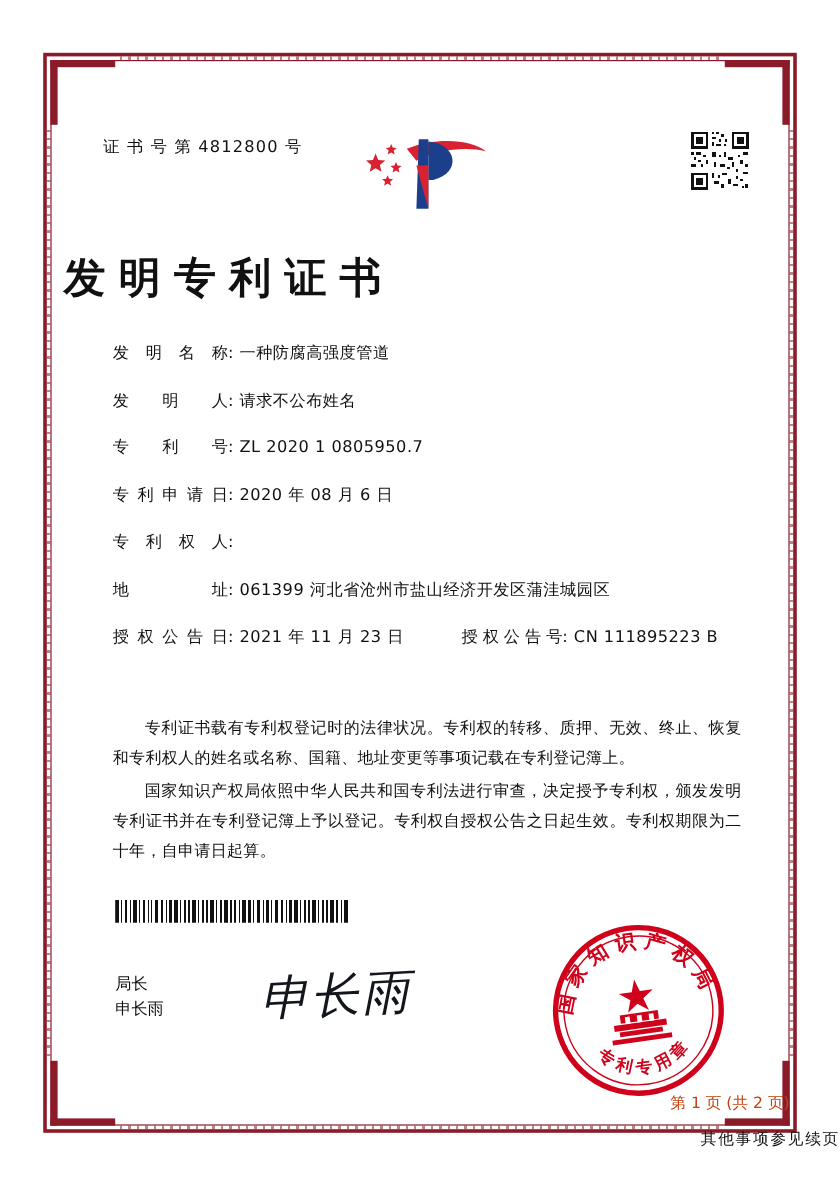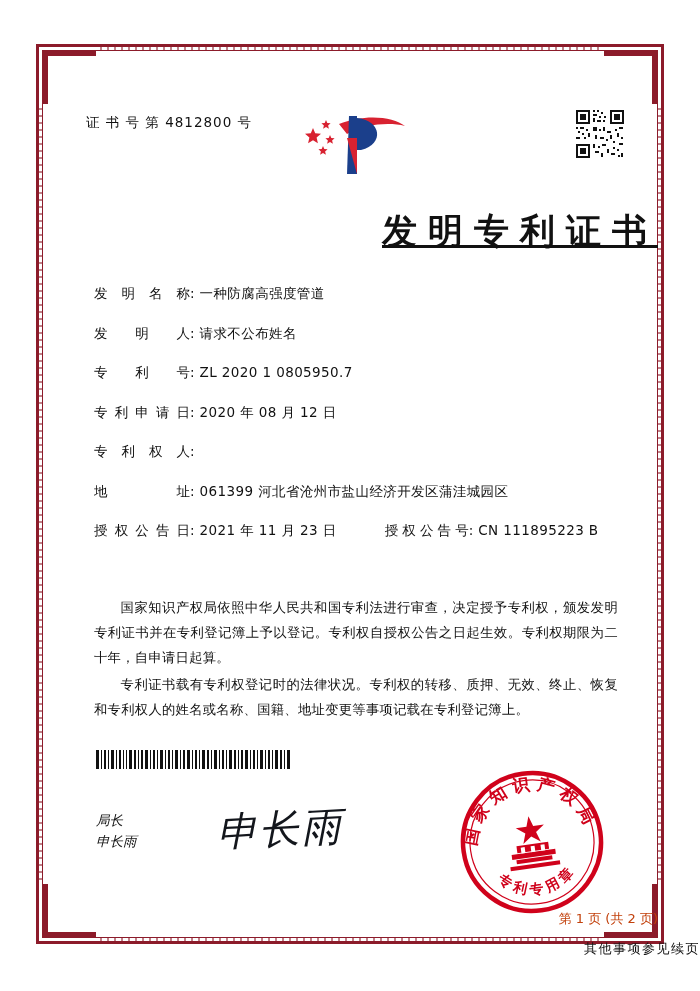--- a/index.html
+++ b/index.html
@@ -103,28 +103,27 @@
     top: 58px;
     width: 130px;
     height: 72px;
   }
 
   .doc-title {
     position: absolute;
     left: 0;
     right: 0;
     top: 158px;
-    text-align: right;
+    text-align: left;
     font-family: "DejaVu Serif", "Liberation Serif", serif;
     font-size: 35px;
     font-weight: bold;
     letter-spacing: 11px;
     text-indent: 11px;
     color: #111;
-    text-decoration: underline;
   }
 
   
   .fields {
     position: absolute;
     left: 52px;
     top: 235px;
     width: 520px;
     font-size: 13.5px;
     color: #111;
@@ -182,21 +181,20 @@
   }
 
   
   .sig-label {
     position: absolute;
     left: 54px;
     top: 760px;
     font-size: 13.5px;
     line-height: 21px;
     color: #111;
-    font-style: italic;
   }
   .sig-hand {
     position: absolute;
     left: 175px;
     top: 752px;
     font-family: "DejaVu Serif", "Liberation Serif", serif;
     font-size: 40px;
     color: #13161c;
     font-style: italic;
     letter-spacing: 2px;
@@ -368,21 +366,21 @@
 
       <div class="frow">
         <div class="flabel">
           <span>专</span>
             <span>利</span>
             <span>申</span>
             <span>请</span>
             <span>日</span>
         </div>
         <div class="fcolon">:</div>
-        <div class="fvalue">2020 年 08 月 12 日</div>
+        <div class="fvalue">2020 年 08 月 6 日</div>
       </div>
 
       <div class="frow">
         <div class="flabel">
           <span>专</span>
             <span>利</span>
             <span>权</span>
             <span>人</span>
         </div>
         <div class="fcolon">:</div>
@@ -416,22 +414,22 @@
               <span>号</span>
           </div>
           <div class="fcolon">:</div>
           <div class="fvalue">CN 111895223 B</div>
         </div>
       </div>
 
     </div>
 
     <div class="para-wrap">
+      <p class="para">专利证书载有专利权登记时的法律状况。专利权的转移、质押、无效、终止、恢复和专利权人的姓名或名称、国籍、地址变更等事项记载在专利登记簿上。</p>
       <p class="para">国家知识产权局依照中华人民共和国专利法进行审查，决定授予专利权，颁发发明专利证书并在专利登记簿上予以登记。专利权自授权公告之日起生效。专利权期限为二十年，自申请日起算。</p>
-      <p class="para">专利证书载有专利权登记时的法律状况。专利权的转移、质押、无效、终止、恢复和专利权人的姓名或名称、国籍、地址变更等事项记载在专利登记簿上。</p>
     </div>
 
     <div class="barcode">
       <svg width="196" height="19" viewBox="0 0 196 19" shape-rendering="crispEdges">
         <rect width="196" height="19" fill="#fff"></rect>
         <g fill="#111">
           <rect x="0" y="0" width="3" height="19"></rect>
             <rect x="5" y="0" width="1" height="19"></rect>
           <rect x="8" y="0" width="2" height="19"></rect>
             <rect x="12" y="0" width="1" height="19"></rect>

